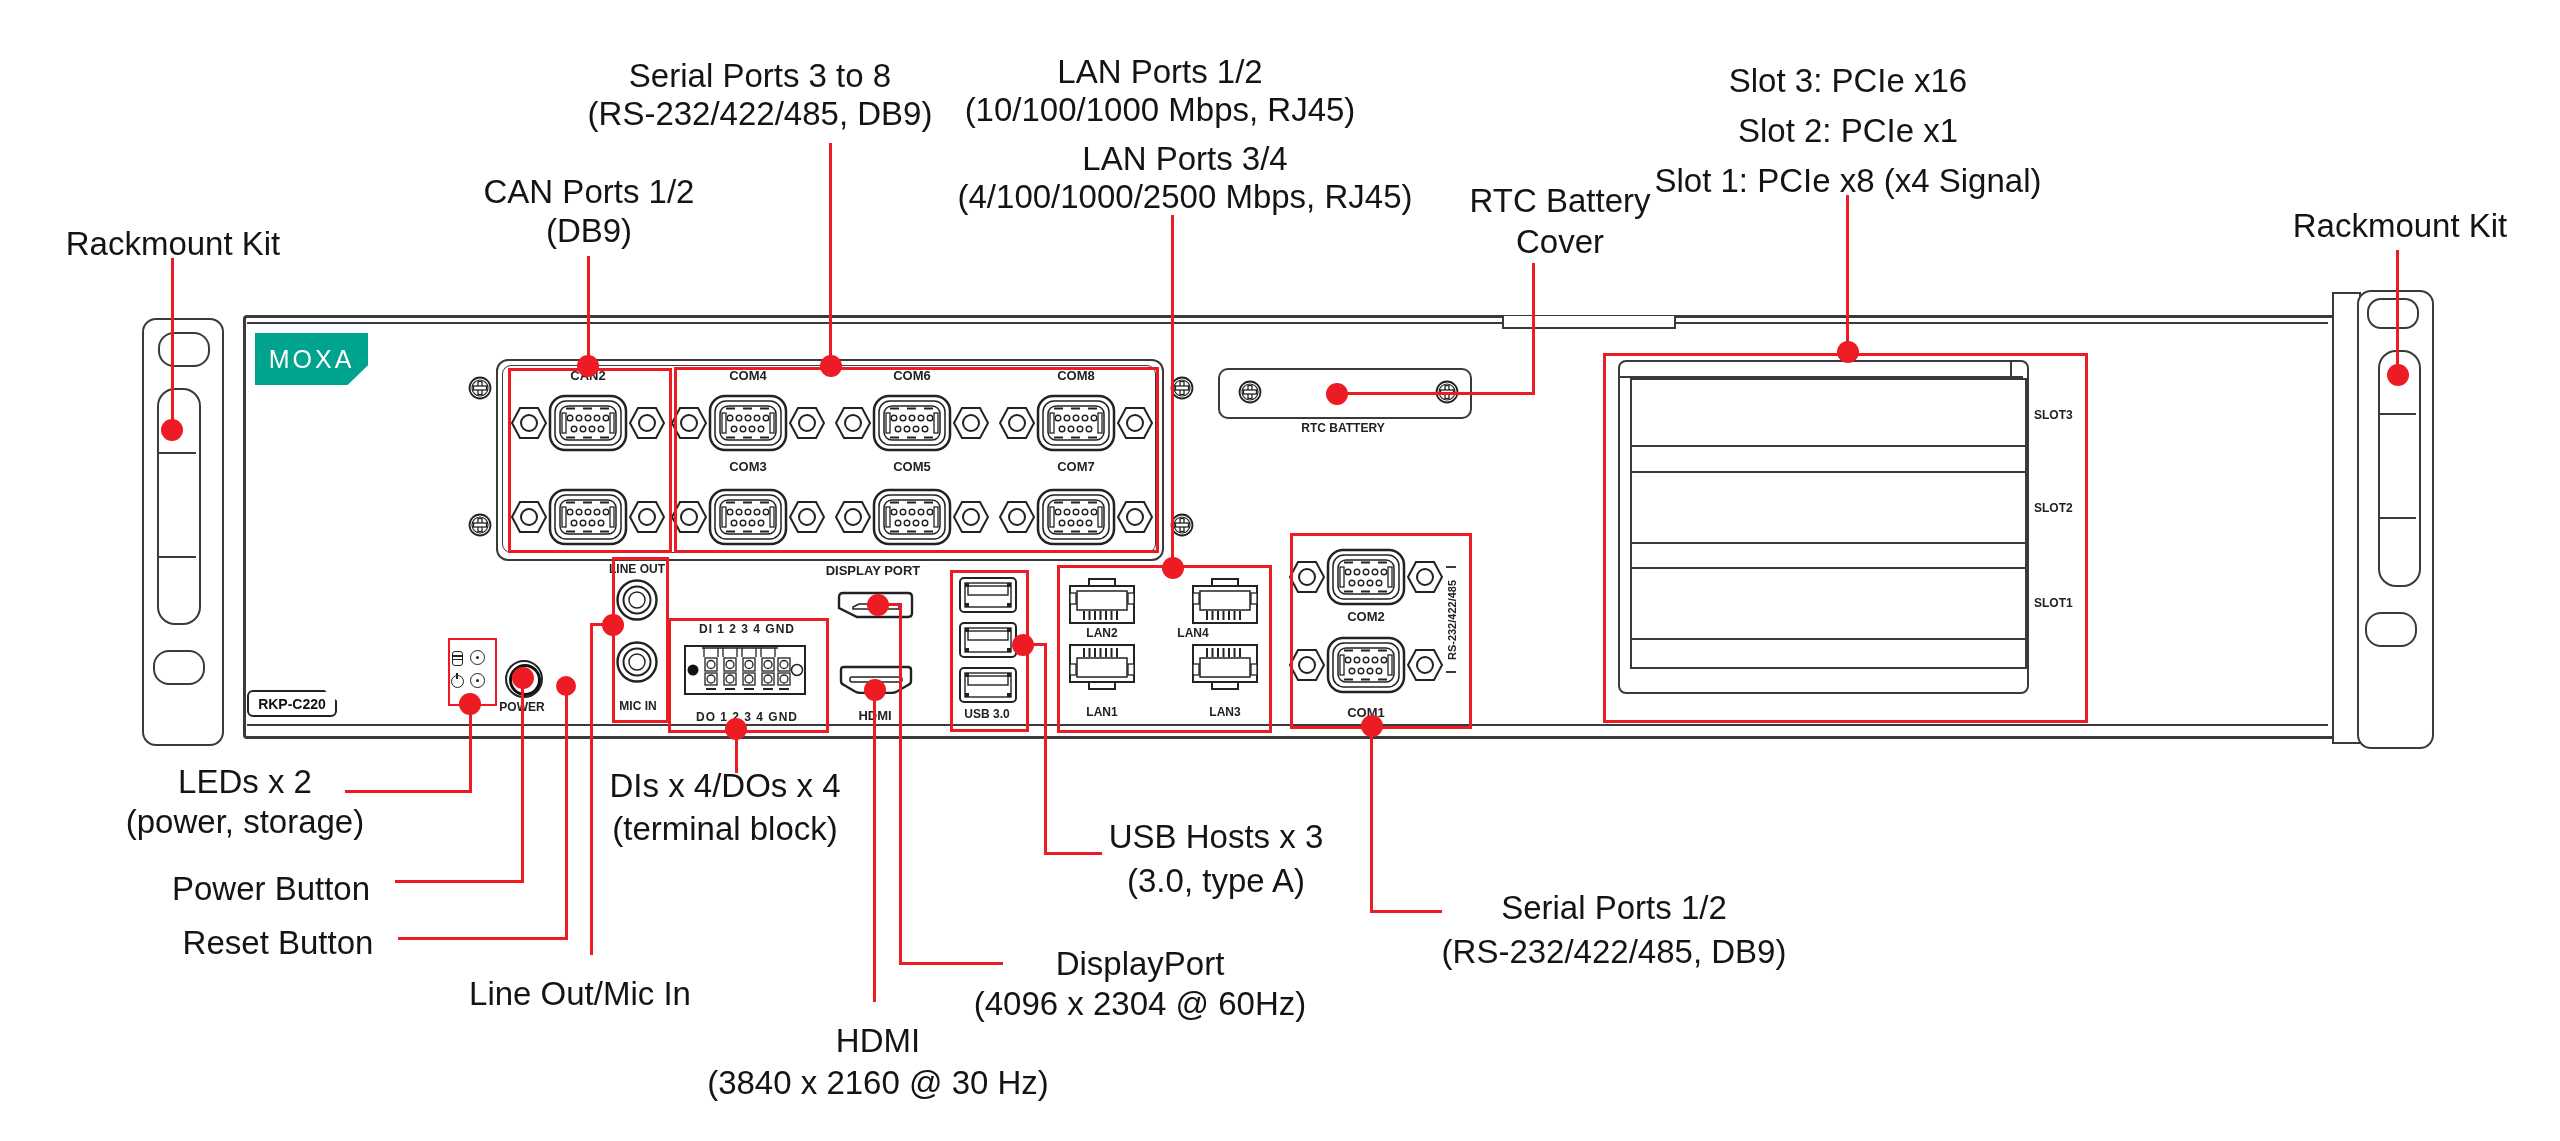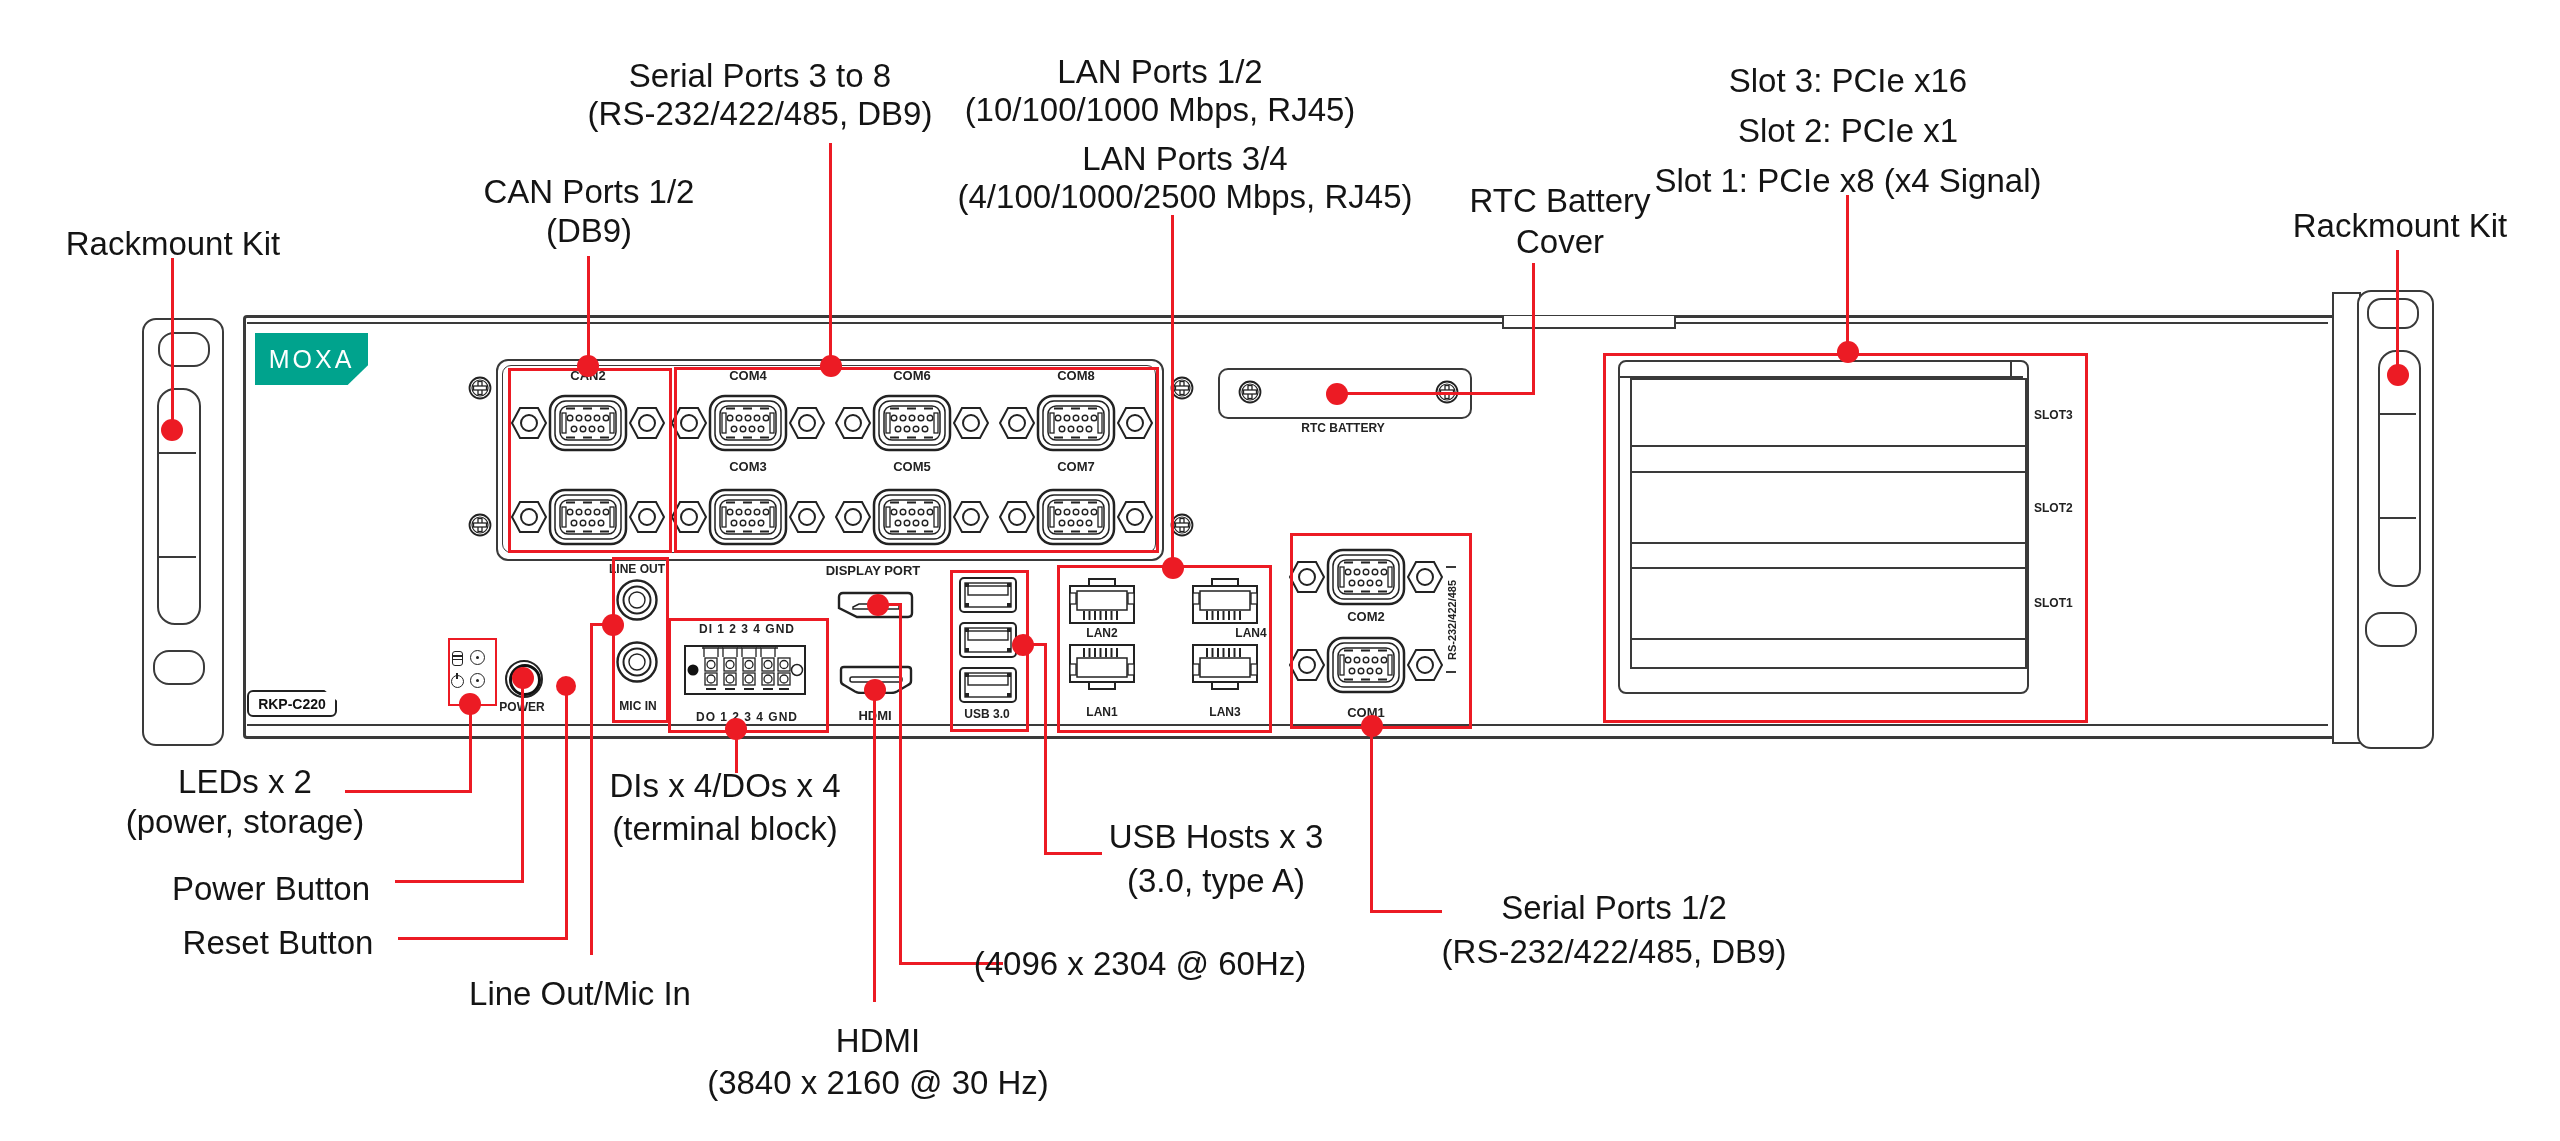--- a/index.html
+++ b/index.html
@@ -504,21 +504,21 @@
           <line x1="22.5" y1="33" x2="22.5" y2="42"></line>
           <line x1="28" y1="33" x2="28" y2="42"></line>
       <line x1="33.5" y1="33" x2="33.5" y2="42"></line>
           <line x1="39" y1="33" x2="39" y2="42"></line>
           <line x1="44.5" y1="33" x2="44.5" y2="42"></line>
       <line x1="50" y1="33" x2="50" y2="42"></line>
     </g>
   </svg>
 </div>
   <div class="plabel f12" style="left:1067px;top:626px;width:70px;">LAN2</div>
-  <div class="plabel f12" style="left:1216px;top:626px;width:70px;text-align:center;">LAN4</div>
+  <div class="plabel f12" style="left:1158px;top:626px;width:70px;text-align:center;">LAN4</div>
   <div class="abs flip" style="left:1067px;top:644px;">
   <svg width="70" height="46" viewBox="0 0 70 46" fill="none" stroke="#222">
     <rect x="22" y="1" width="26" height="8" stroke-width="2" fill="#fff"></rect>
     <rect x="3" y="8" width="64" height="37" stroke-width="2" fill="#fff"></rect>
     <rect x="3" y="15" width="6" height="11" stroke-width="1.3" fill="#fff"></rect>
     <rect x="61" y="15" width="6" height="11" stroke-width="1.3" fill="#fff"></rect>
     <rect x="10" y="13" width="50" height="19" stroke-width="1.5" fill="#fff"></rect>
     <g stroke-width="2">
       <line x1="17" y1="33" x2="17" y2="42"></line>
           <line x1="22.5" y1="33" x2="22.5" y2="42"></line>
@@ -779,20 +779,21 @@
   </div>
   <div class="callout" style="left:575px;top:764px;width:300px;line-height:43px;">
     <div>DIs x 4/DOs x 4</div>
     <div>(terminal block)</div>
   </div>
   <div class="callout" style="left:698px;top:1020px;width:360px;line-height:42px;">
     <div>HDMI</div>
     <div>(3840 x 2160 @ 30 Hz)</div>
   </div>
   <div class="callout" style="left:950px;top:944px;width:380px;line-height:40px;">
+    <div>DisplayPort</div>
     <div>(4096 x 2304 @ 60Hz)</div>
   </div>
   <div class="callout" style="left:1066px;top:815px;width:300px;line-height:44px;">
     <div>USB Hosts x 3</div>
     <div>(3.0, type A)</div>
   </div>
   <div class="callout" style="left:1424px;top:886px;width:380px;line-height:44px;">
     <div>Serial Ports 1/2</div>
     <div>(RS-232/422/485, DB9)</div>
   </div>

